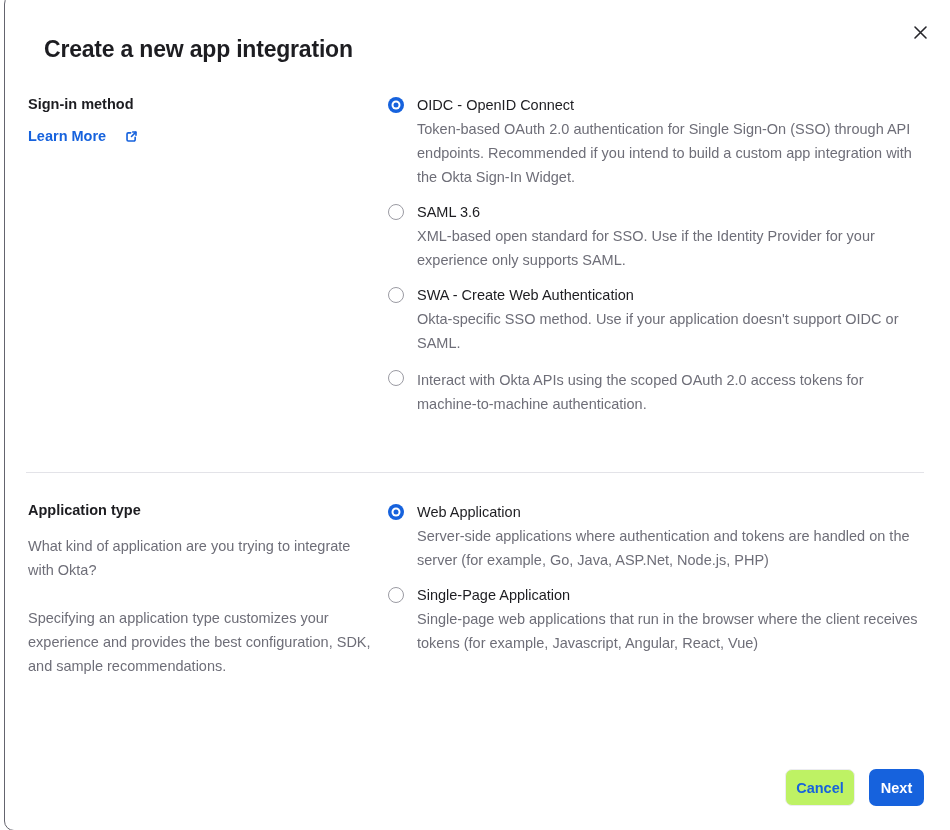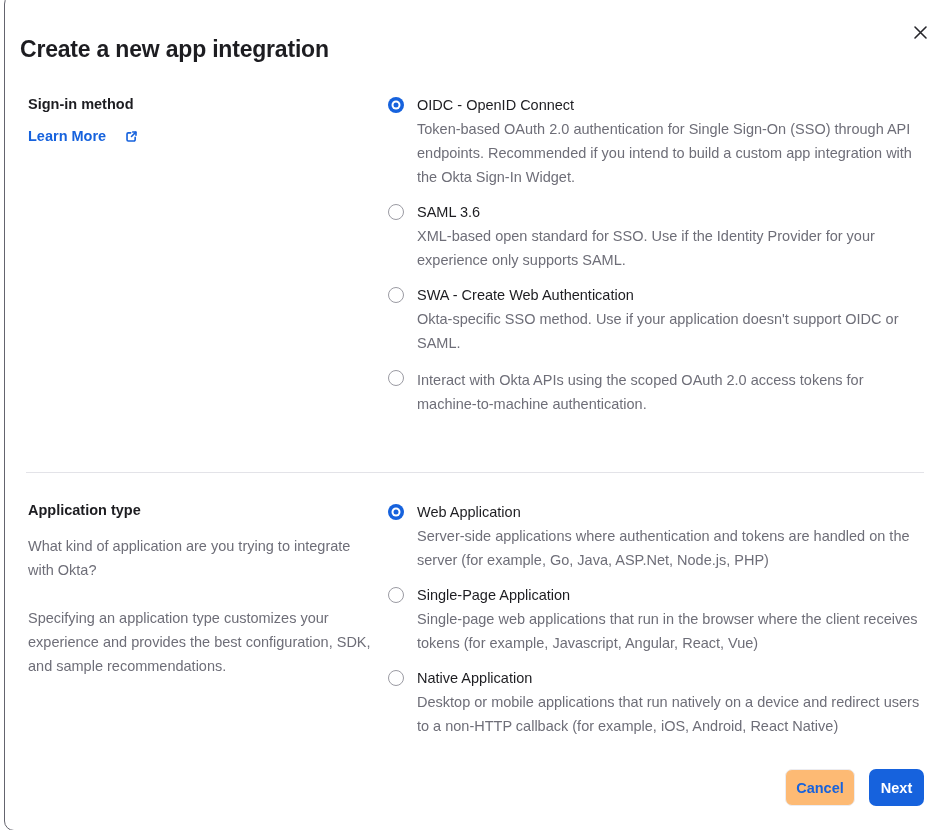--- a/index.html
+++ b/index.html
@@ -19,21 +19,21 @@
     position:absolute;left:4px;top:-6px;width:957px;height:837px;
     border:1.5px solid var(--modal-border);border-radius:10px;background:#fff;
   }
 
   .close-btn{
     position:absolute;left:906px;top:18px;width:28px;height:28px;
     display:flex;align-items:center;justify-content:center;cursor:pointer;background:none;border:none;
   }
 
   .page-title{
-    position:absolute;left:20px;top:36px;
+    position:absolute;left:44px;top:36px;
     font-size:23px;font-weight:700;color:var(--text-dark);letter-spacing:-0.2px;
   }
 
   .col-left-1{position:absolute;left:28px;top:94px;width:348px;}
   .col-right-1{position:absolute;left:388px;top:94px;width:537px;}
   .col-left-2{position:absolute;left:28px;top:500px;width:348px;}
   .col-right-2{position:absolute;left:388px;top:501px;width:537px;}
 
   .section-heading{font-size:14.5px;font-weight:700;color:var(--text-dark);line-height:20px;}
 
@@ -64,21 +64,21 @@
   .option-label{font-size:14.5px;color:var(--text-dark);line-height:22px;}
   .option-desc{font-size:14.5px;color:var(--text-gray);line-height:24px;margin-top:1px;max-width:512px;}
 
   .divider{position:absolute;left:26px;top:472px;width:898px;height:1px;background:var(--divider);}
 
   .footer-btn{
     position:absolute;top:769px;height:37px;border-radius:7px;
     font-family:inherit;font-size:14.5px;font-weight:700;cursor:pointer;
     display:flex;align-items:center;justify-content:center;
   }
-  .cancel-btn{left:785px;width:70px;background:#fdba74;color:var(--primary-blue);border:1px solid #ececf0;}
+  .cancel-btn{left:785px;width:70px;background:#bef264;color:var(--primary-blue);border:1px solid #ececf0;}
   .next-btn{left:869px;width:55px;background:var(--primary-blue);color:#fff;border:none;}
 </style>
 </head>
 <body>
 
 <div class="modal-frame"></div>
 
 <button class="close-btn" aria-label="Close">
   <span style="display:flex;">
     <svg width="15" height="15" viewBox="0 0 15 15">
@@ -149,23 +149,16 @@
       <div class="option-desc">Server-side applications where authentication and tokens are handled on the server (for example, Go, Java, ASP.Net, Node.js, PHP)</div>
     </div>
   </div>
   <div class="option">
     <span class="radio"></span>
     <div class="option-text">
       <div class="option-label">Single-Page Application</div>
       <div class="option-desc">Single-page web applications that run in the browser where the client receives tokens (for example, Javascript, Angular, React, Vue)</div>
     </div>
   </div>
-  <div class="option">
-    <span class="radio"></span>
-    <div class="option-text">
-      <div class="option-label">Native Application</div>
-      <div class="option-desc">Desktop or mobile applications that run natively on a device and redirect users to a non-HTTP callback (for example, iOS, Android, React Native)</div>
-    </div>
-  </div>
 </div>
 
 <button class="footer-btn cancel-btn">Cancel</button>
 <button class="footer-btn next-btn">Next</button>
 
 </body></html>

